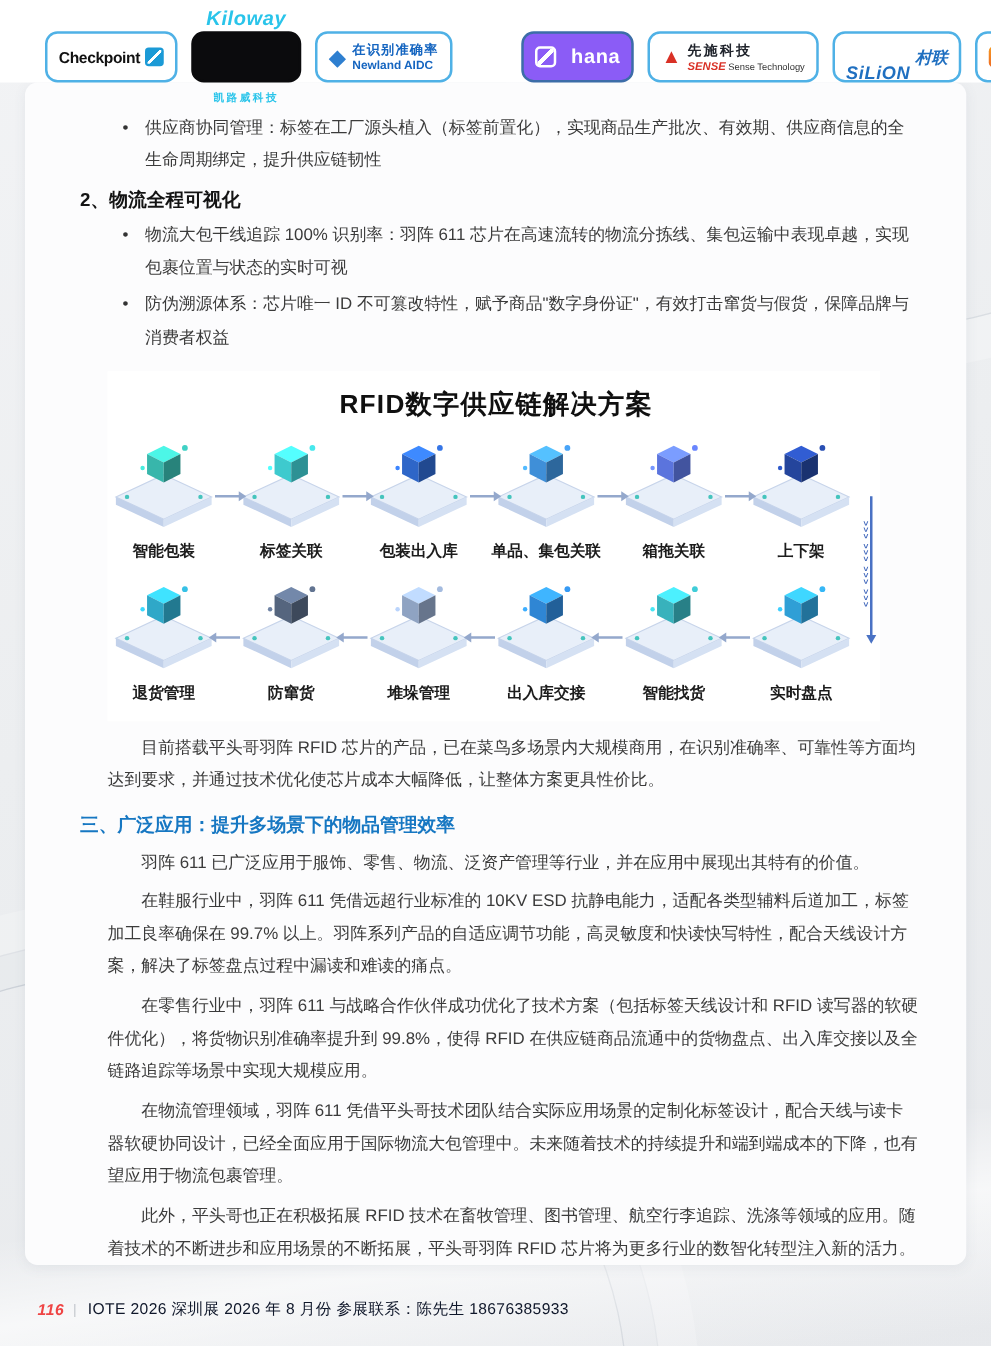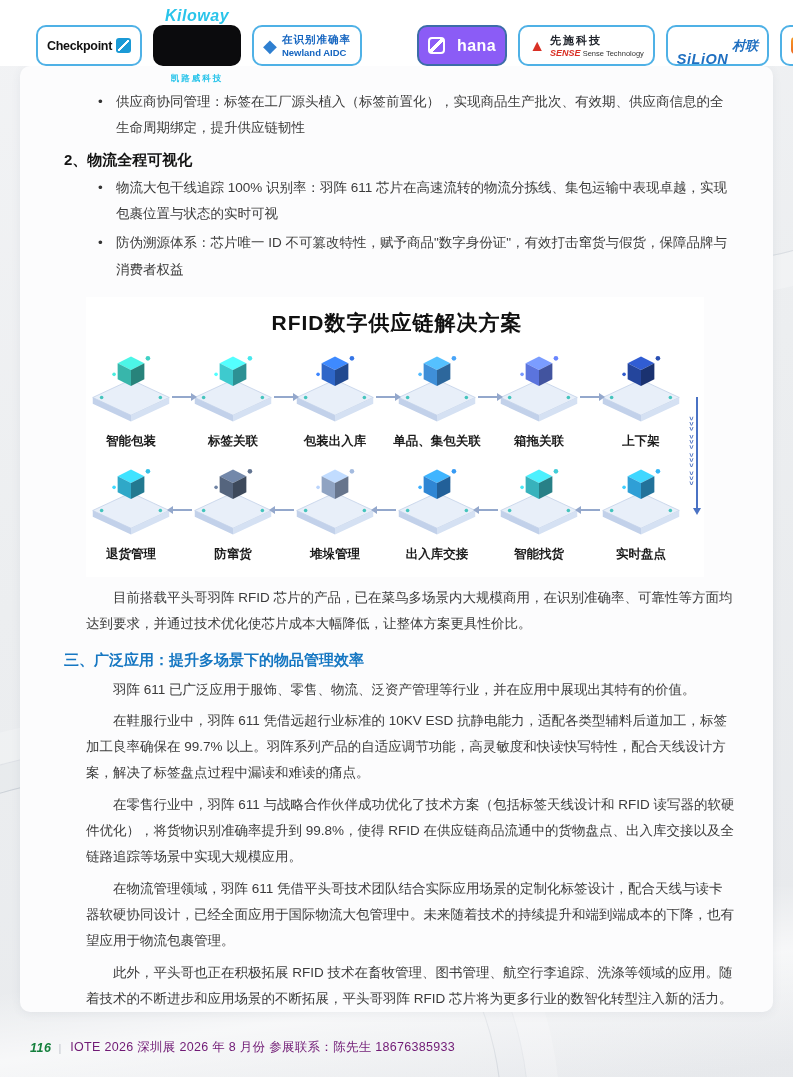--- a/index.html
+++ b/index.html
@@ -73,23 +73,23 @@
   .arrow-left::before{content:"";position:absolute;left:-5px;top:-3px;
     border-right:6px solid #94a8cc;border-top:4px solid transparent;border-bottom:4px solid transparent;}
   .connector{position:absolute;right:6px;top:100px;width:2px;height:112px;background:#4a72c4;}
   .connector::after{content:"";position:absolute;bottom:-6px;left:-3px;
     border-top:7px solid #4a72c4;border-left:4px solid transparent;border-right:4px solid transparent;}
   .connector-marks{position:absolute;top:46%;right:-29px;transform:rotate(90deg);transform-origin:center;
     font-size:7px;font-weight:bold;letter-spacing:1px;color:#3f66bb;white-space:nowrap;}
 
   
   .footer{position:absolute;left:30px;top:1039px;display:flex;align-items:center;font-size:12.5px;z-index:3;}
-  .page-num{color:#15803d;font-weight:bold;font-style:italic;letter-spacing:.5px;}
+  .page-num{color:#ef4444;font-weight:bold;font-style:italic;letter-spacing:.5px;}
   .foot-sep{color:#c2c6cc;margin:0 9px 0 7px;font-size:11px;}
-  .foot-text{color:#701a75;letter-spacing:.3px;}
+  .foot-text{color:#0f172a;letter-spacing:.3px;}
 </style>
 </head>
 <body>
 
 <div class="deco deco-arc-bl"></div>
 <div class="deco deco-arc-tr"></div>
 <div class="deco deco-sweep"></div>
 
 <div class="logo-strip">
   <div class="logo logo-checkpoint">

